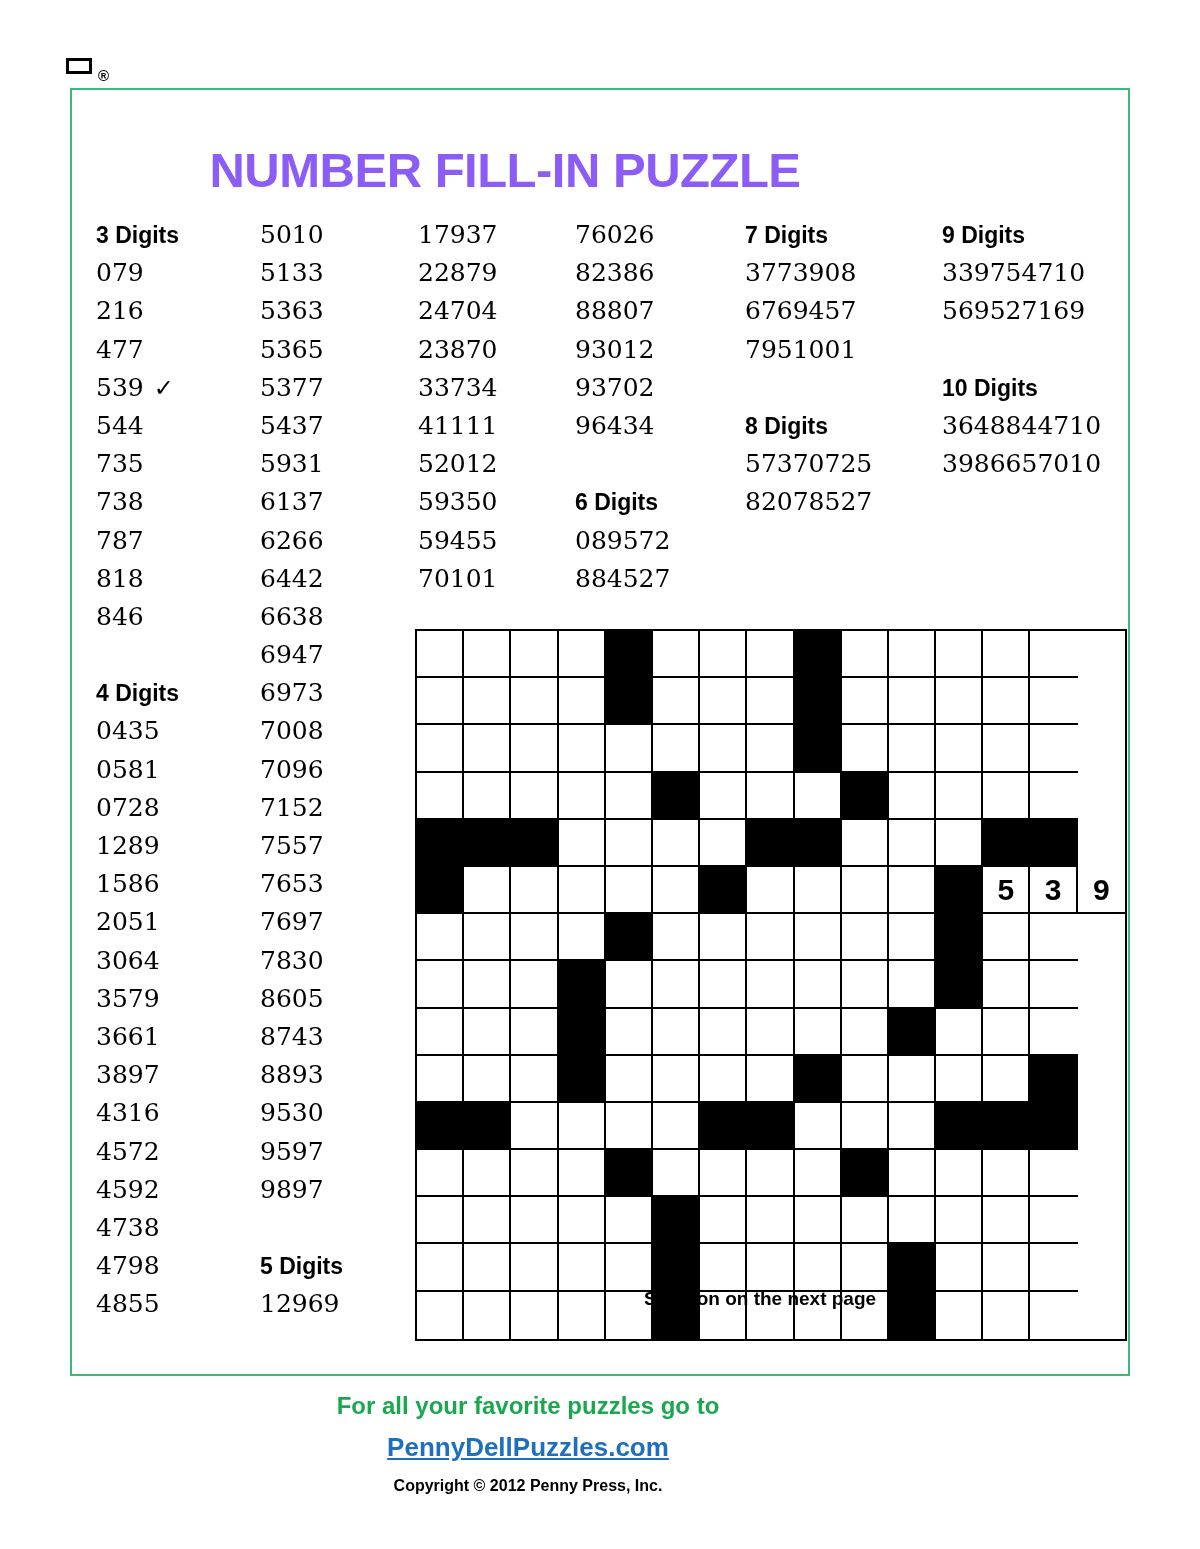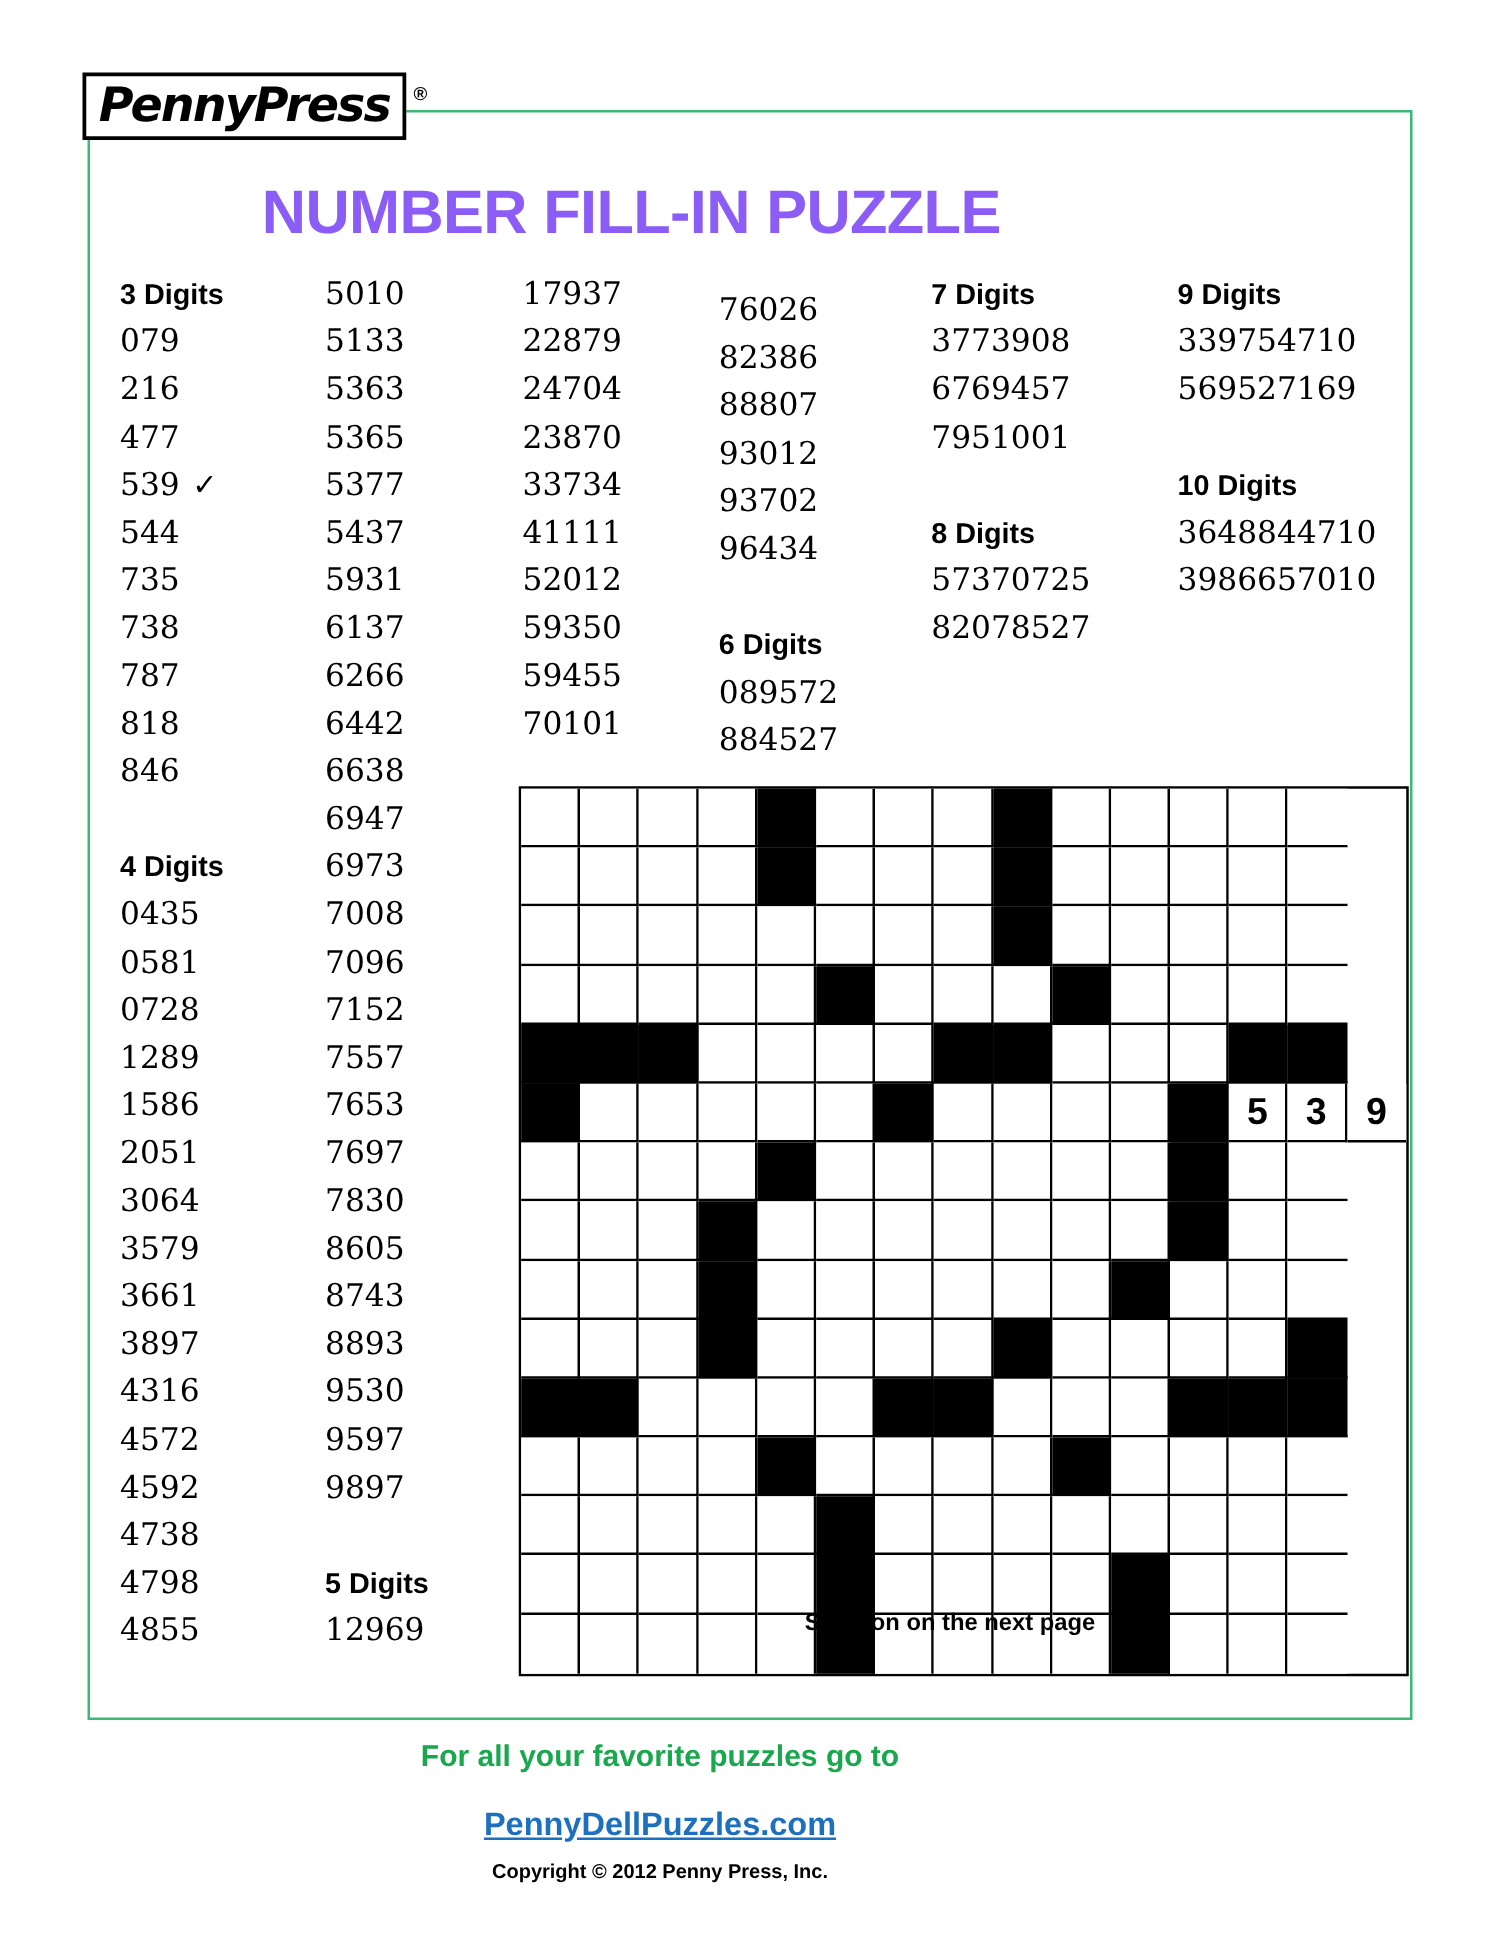--- a/index.html
+++ b/index.html
@@ -72,21 +72,21 @@
     width: 944px;
     height: 1110px;
   }
   .col {
     position: absolute;
     top: 0;
   }
   .col-0 { left: 26px; }
   .col-1 { left: 190px; }
   .col-2 { left: 348px; }
-  .col-3 { left: 505px; margin-top: 13px; }
+  .col-3 { left: 505px; }
   .col-4 { left: 675px; }
   .col-5 { left: 872px; }
 
   .entry {
     font-family: "DejaVu Serif", serif;
     font-size: 25px;
     color: #000;
     height: 38.2px;
     line-height: 38.2px;
     white-space: nowrap;
@@ -158,42 +158,41 @@
     text-align: center;
   }
   .footer-line1 {
     font-family: "Liberation Sans", sans-serif;
     font-weight: bold;
     font-size: 24px;
     color: #1aa84f;
   }
   .footer-link {
     display: block;
-    margin-top: 24px;
+    margin-top: 12px;
     font-family: "Liberation Sans", sans-serif;
     font-weight: bold;
     font-size: 26px;
     color: #1d6fbf;
     text-decoration: underline;
   }
   .footer-copy {
     margin-top: 14px;
     font-family: "Liberation Sans", sans-serif;
     font-weight: bold;
     font-size: 16px;
     color: #000;
   }
 </style>
 </head>
 <body>
 
 <div class="page"></div>
 
 <div class="logo">
-  <span class="logo-text">PennyPress</span>
   <span class="logo-reg">®</span>
 </div>
 
 <div class="page-inner" style="position:absolute; left:70px; top:88px; width:1060px; height:1288px;">
   <div class="title">NUMBER FILL-IN PUZZLE</div>
 
   <div class="cols">
     <div class="col col-0">
         <div class="entry heading">3 Digits</div>
         <div class="entry">079</div>

